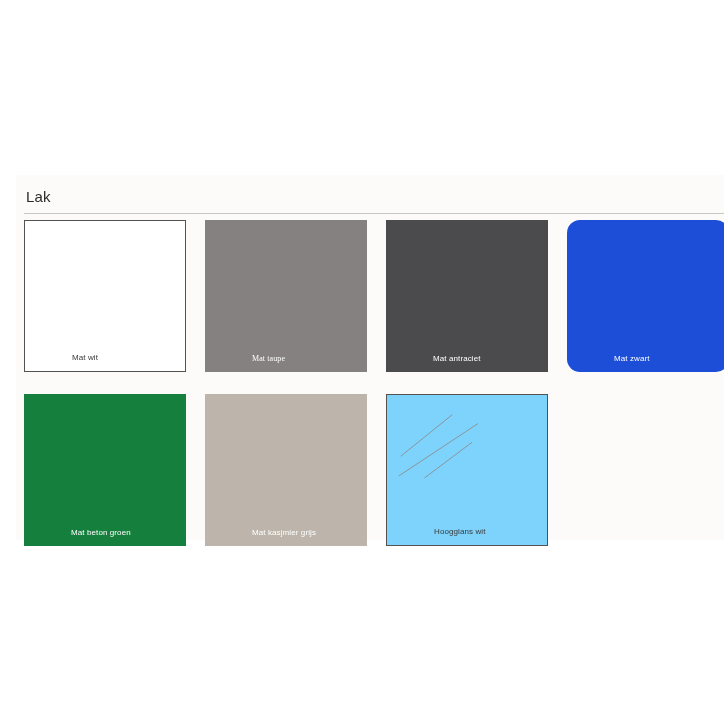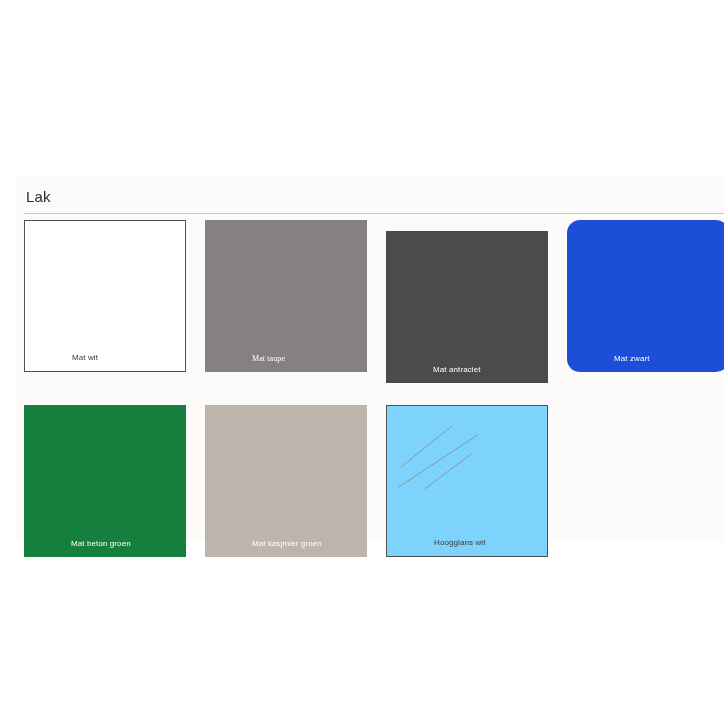--- a/index.html
+++ b/index.html
@@ -106,31 +106,31 @@
     </div>
     <hr class="section-rule">
 
     <div class="swatch-grid" id="swatch-grid">
         <div class="swatch bordered" style="background: rgb(255, 255, 255);">
           <span class="swatch-label label-dark">Mat wit</span>
         </div>
         <div class="swatch" style="background: rgb(133, 129, 129); font-family: Liberation Serif, serif;">
           <span class="swatch-label label-light">Mat taupe</span>
         </div>
-        <div class="swatch" style="background: rgb(75, 74, 77); margin-top: 11px;">
+        <div class="swatch" style="background: rgb(75, 74, 77);">
           <span class="swatch-label label-light">Mat antraciet</span>
         </div>
         <div class="swatch" style="background: #1d4ed8; border-radius: 13px;">
           <span class="swatch-label label-light">Mat zwart</span>
         </div>
         <div class="swatch" style="background: #15803d;">
           <span class="swatch-label label-light">Mat beton groen</span>
         </div>
         <div class="swatch" style="background: rgb(189, 181, 172);">
-          <span class="swatch-label label-light">Mat kasjmier groen</span>
+          <span class="swatch-label label-light">Mat kasjmier grijs</span>
         </div>
         <div class="swatch bordered" style="background: #7dd3fc;">
           <svg class="gloss" viewBox="0 0 162 152" preserveAspectRatio="none">
             <line x1="14" y1="62" x2="66" y2="20" stroke="#8d8d8d" stroke-width="0.9"></line>
             <line x1="12" y1="82" x2="92" y2="29" stroke="#8d8d8d" stroke-width="0.9"></line>
             <line x1="38" y1="84" x2="86" y2="48" stroke="#8d8d8d" stroke-width="0.9"></line>
           </svg>
           <span class="swatch-label label-dark">Hoogglans wit</span>
         </div>
       </div>

